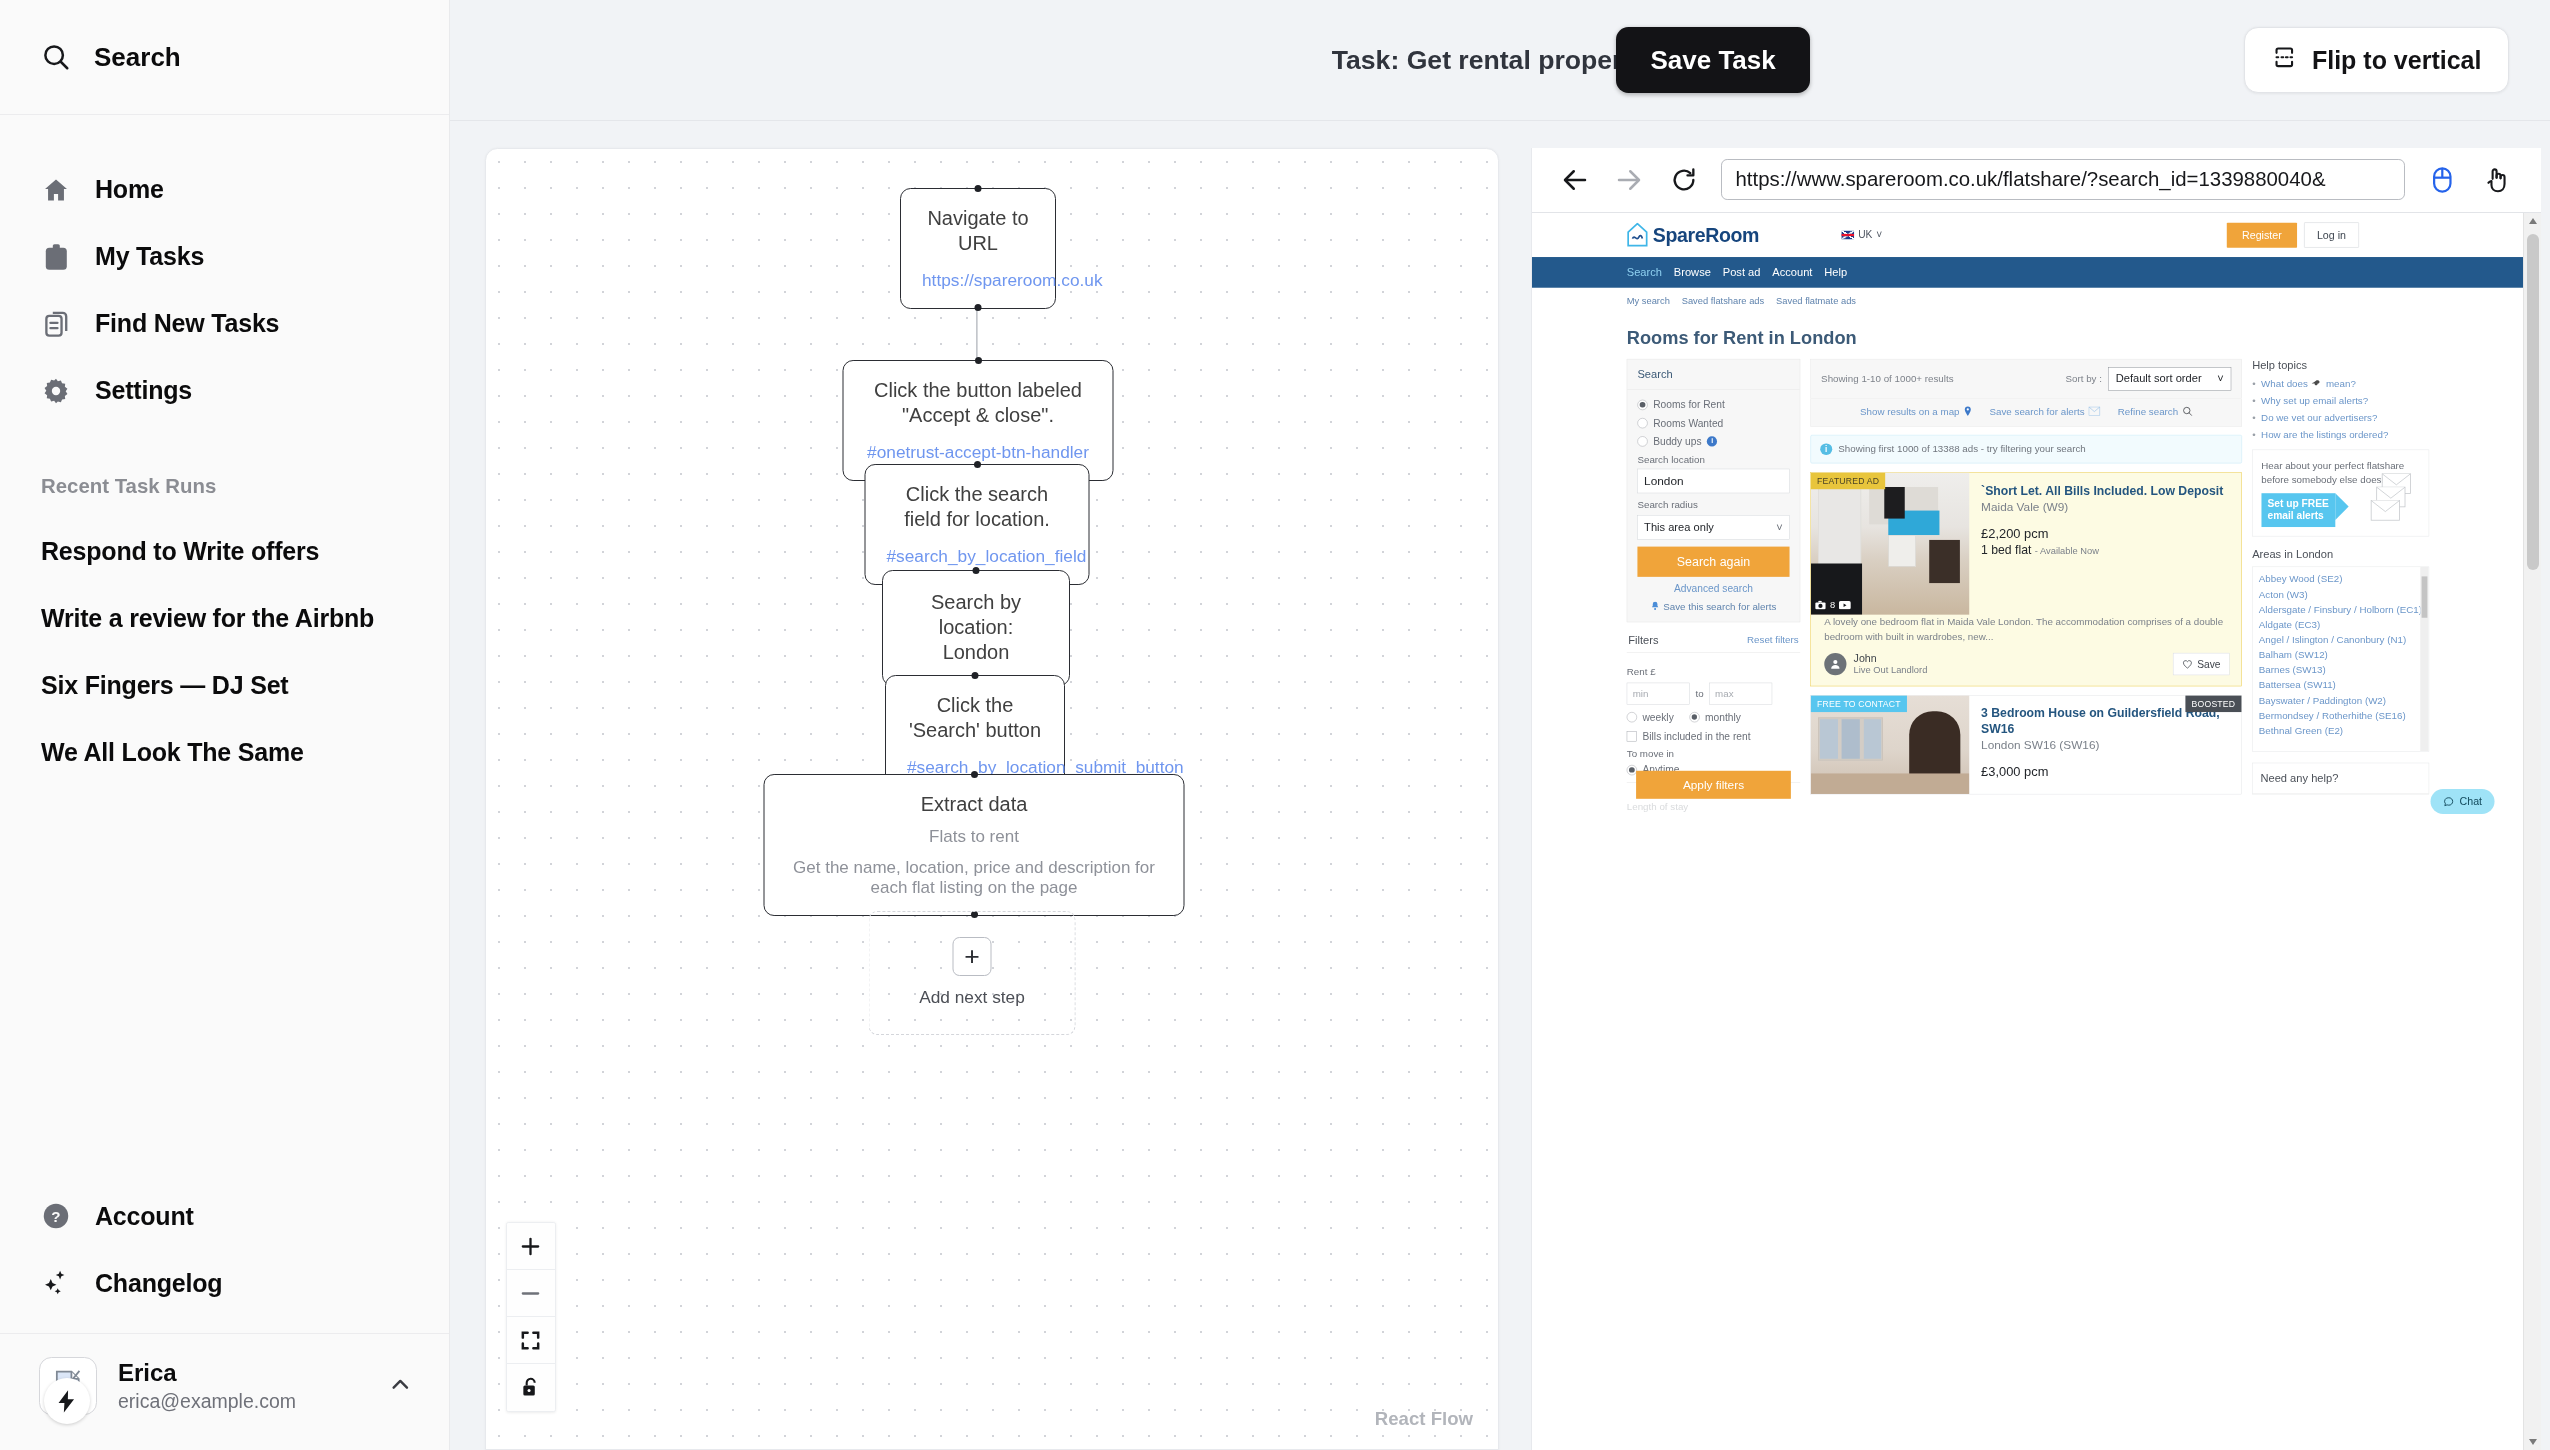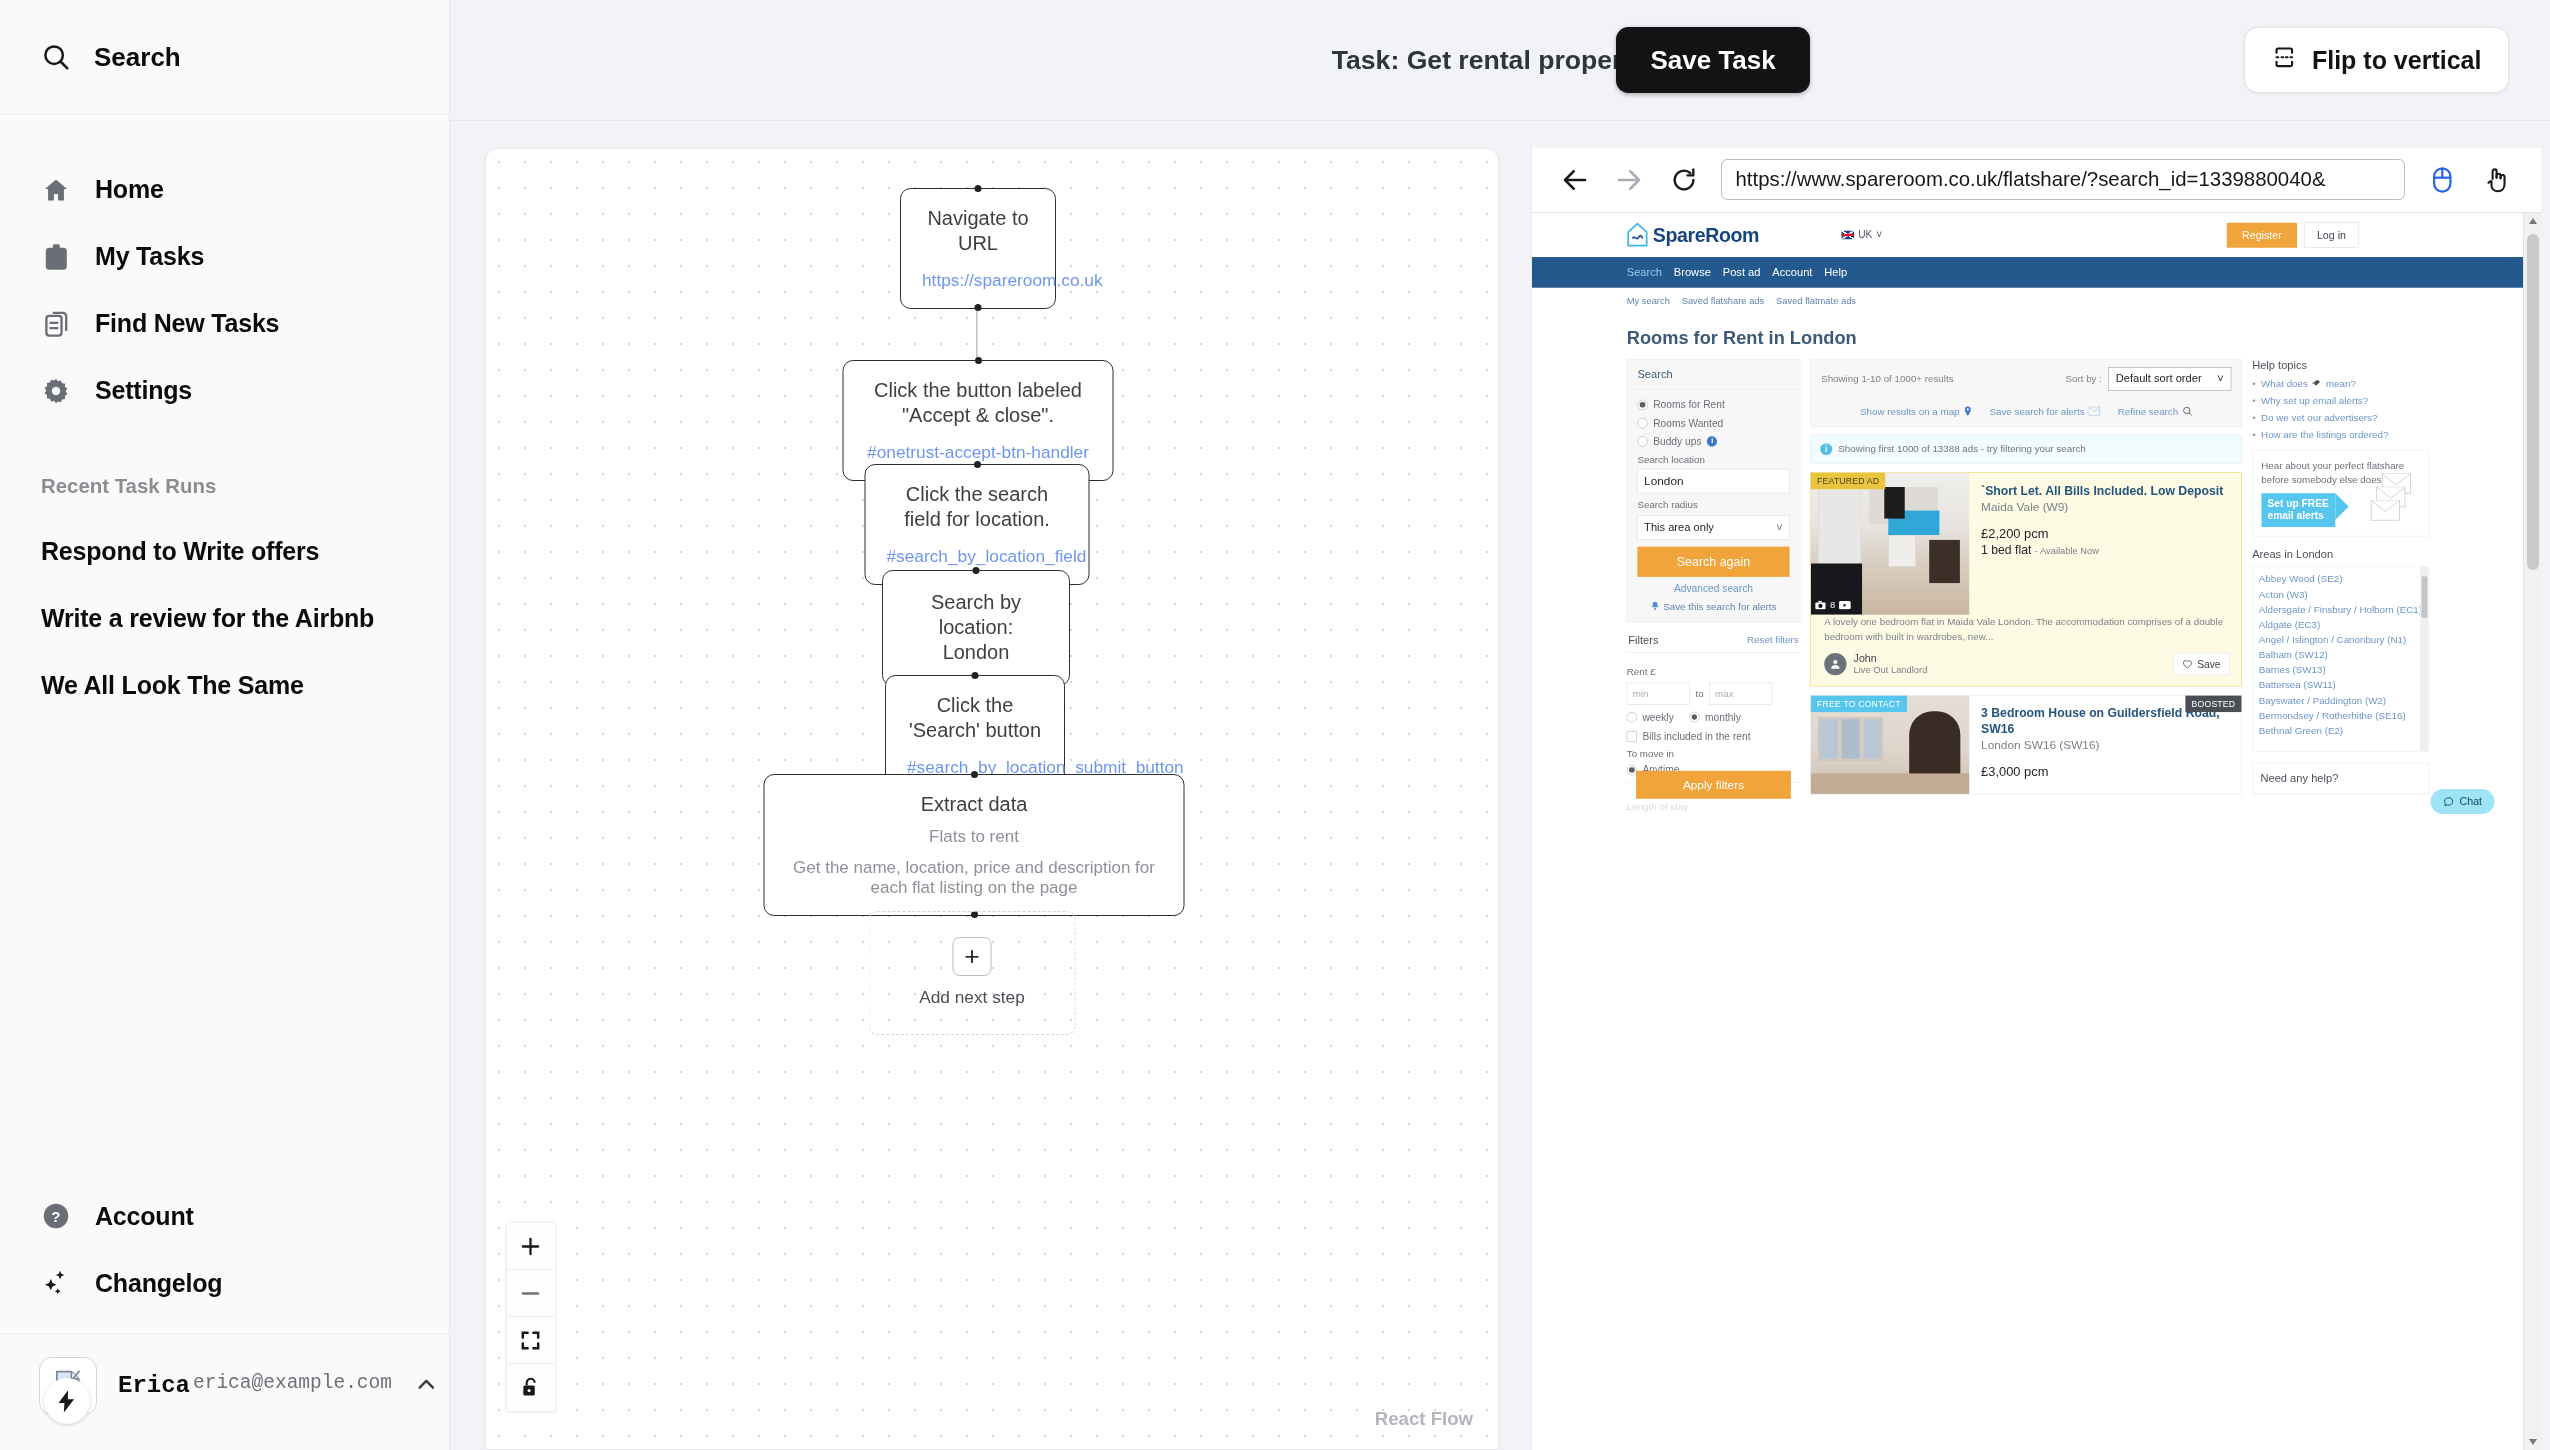--- a/index.html
+++ b/index.html
@@ -54,21 +54,21 @@
     border: 0.9px solid #d6d7db; background: #fff;
     position: relative; flex: none;
     display:flex; align-items:center; justify-content:center;
   }
   .avatar-badge {
     position: absolute; left: 3.5px; bottom: -10.6px;
     width: 46px; height: 46px; border-radius: 50%;
     background: #fff; box-shadow: 0 0.9px 3.5px rgba(0,0,0,.18);
     display: flex; align-items: center; justify-content: center;
   }
-  .user-meta { display: flex; flex-direction: row; gap: 3px; font-family: Liberation Mono, monospace; }
+  .user-meta { display: flex; flex-direction: column; gap: 3px; }
   .user-name { font-size: 24px; font-weight: 700; color: #0b0b0c; }
   .user-email { font-size: 19.5px; color: #6f7179; }
   .user-chev { margin-left: auto; color: #3a3c42; }
 
   
   .main { flex: 1; display: flex; flex-direction: column; min-width: 0; background:#f1f3f6; }
   .topbar {
     height: 121px; display: flex; align-items: center;
     padding: 0 41px; position: relative; background: #f1f3f6;
     border-bottom: 0.9px solid #e4e6ea;
@@ -341,20 +341,21 @@
             </svg>
         </span>
         <span class="sb-item-label">Settings</span>
       </div>
     </nav>
 
     <div class="sb-section-title">Recent Task Runs</div>
     <div>
       <div class="sb-run">Respond to Write offers</div>
       <div class="sb-run">Write a review for the Airbnb</div>
+      <div class="sb-run">Six Fingers — DJ Set</div>
       <div class="sb-run">We All Look The Same</div>
     </div>
 
     <div class="sb-spacer"></div>
 
     <div class="sb-bottom">
       <div class="sb-item">
         <span class="sb-icon">
           <svg width="28" height="28" viewBox="0 0 24 24">
               <circle cx="12" cy="12" r="10.5" fill="#6b6e76"></circle>

